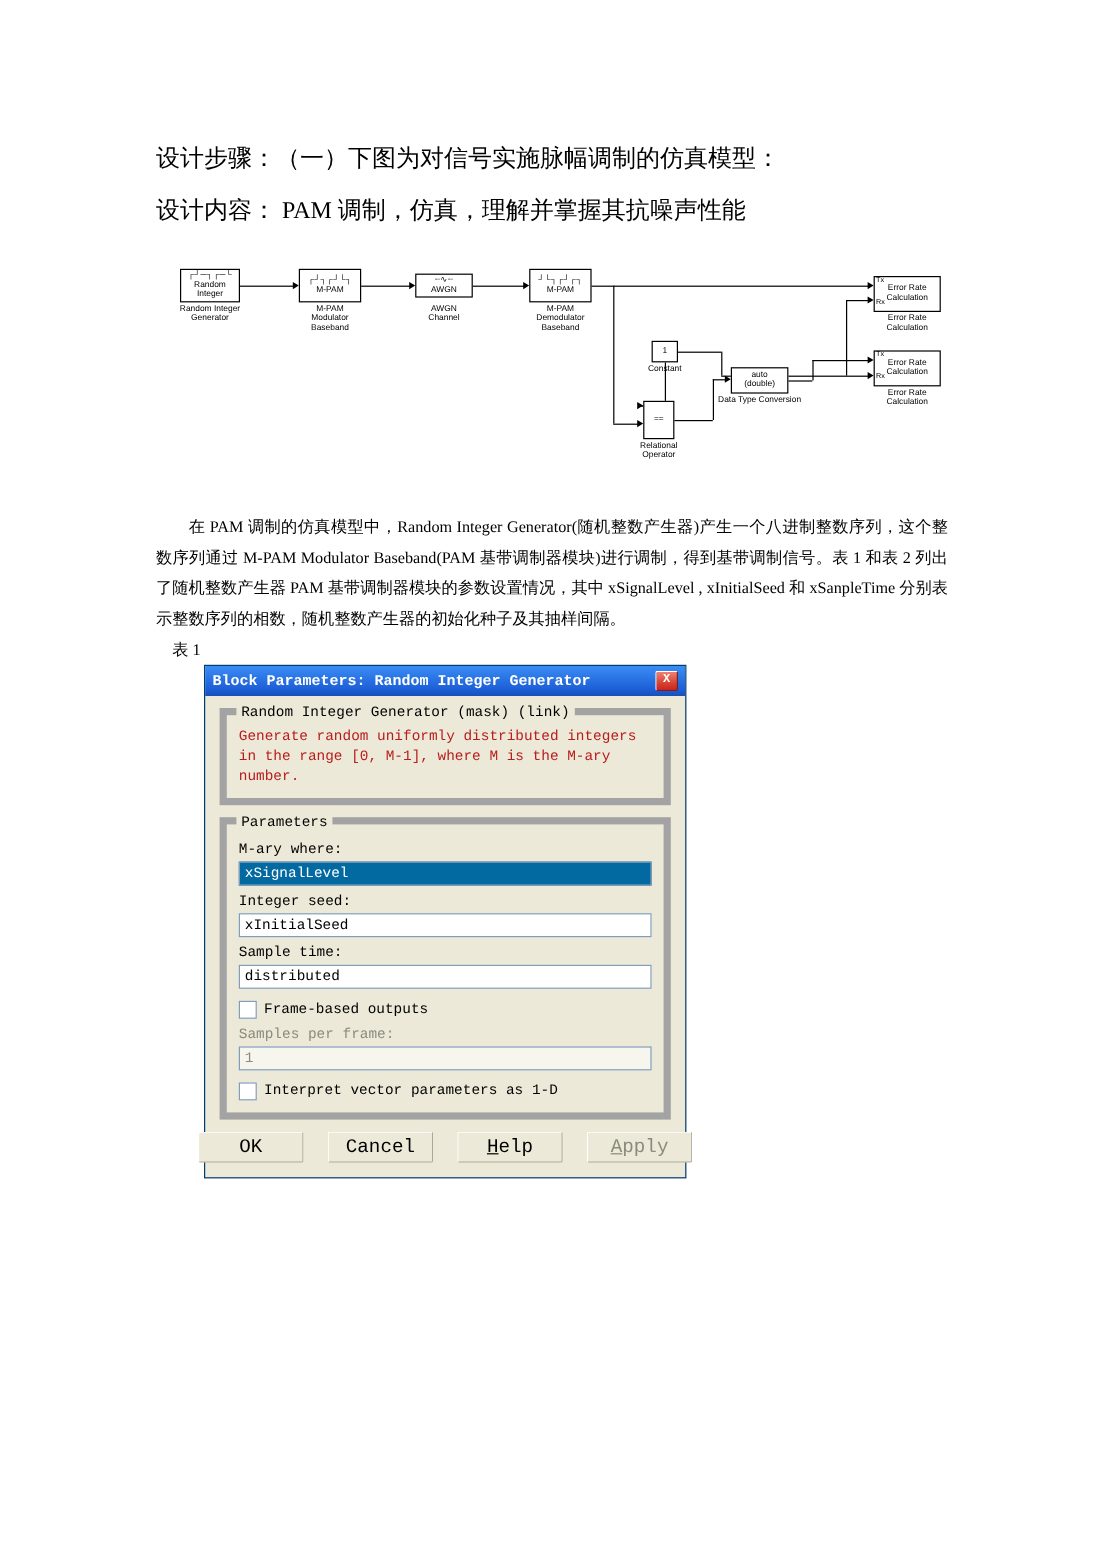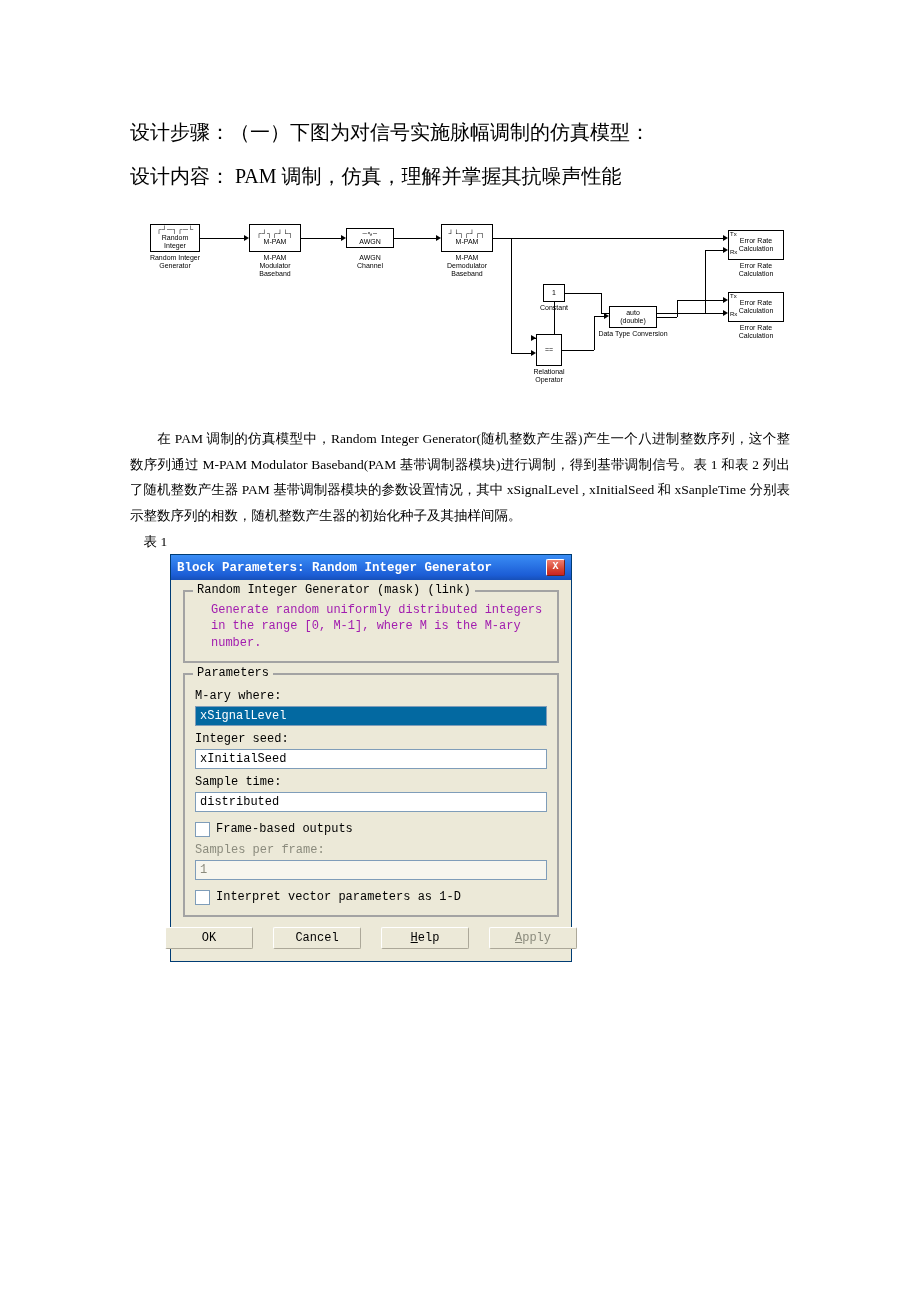--- a/index.html
+++ b/index.html
@@ -116,38 +116,37 @@
     font-weight: bold;
     font-size: 10px;
     text-align: center;
     line-height: 13px;
     border-radius: 2px;
   }
   .dlg-body {
     padding: 10px 12px 12px 12px;
   }
   .fieldset {
-    border: 2px solid #a3a3a3;
+    border: 6px solid #a3a3a3;
     padding: 8px 10px 10px 10px;
     margin-bottom: 10px;
     position: relative;
   }
   .fieldset .legend {
     position: absolute;
     top: -9px; left: 8px;
     background: #ece9d8;
     padding: 0 4px;
     font-size: 12px;
   }
   .field-desc {
     font-size: 12px;
     line-height: 1.35;
-    color: #a21caf;
+    color: #b91c1c;
     margin-top: 2px;
-    margin-left: 16px;
   }
   .param-label {
     font-size: 12px;
     margin-top: 6px;
     margin-bottom: 3px;
   }
   .param-label.disabled { color: #8b8b7d; }
   .param-input {
     border: 1px solid #7f9db9;
     background: #fff;
@@ -186,21 +185,21 @@
     margin-top: 4px;
   }
   .btn {
     min-width: 70px;
     padding: 3px 8px;
     border: 1px solid #aca899;
     border-top-color: #fff;
     border-left-color: #fff;
     background: #ece9d8;
     font-family: inherit;
-    font-size: 12px;
+    font-size: 16px;
     text-align: center;
     border-radius: 2px;
   }
   .btn.disabled { color: #8b8b7d; }
   .u { text-decoration: underline; }
 </style>
 </head>
 <body>
 
 <div class="page">

